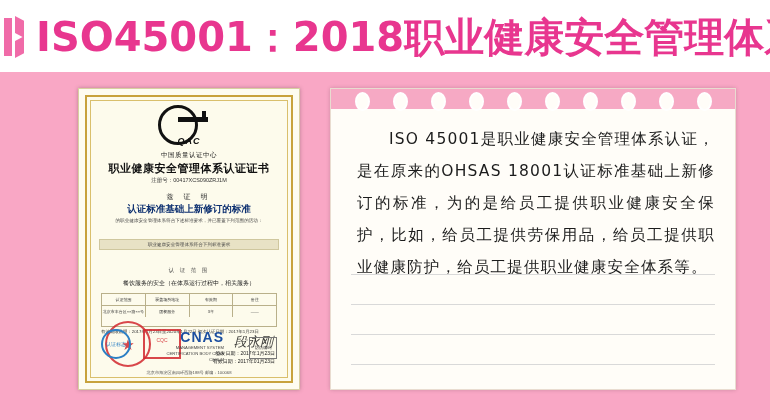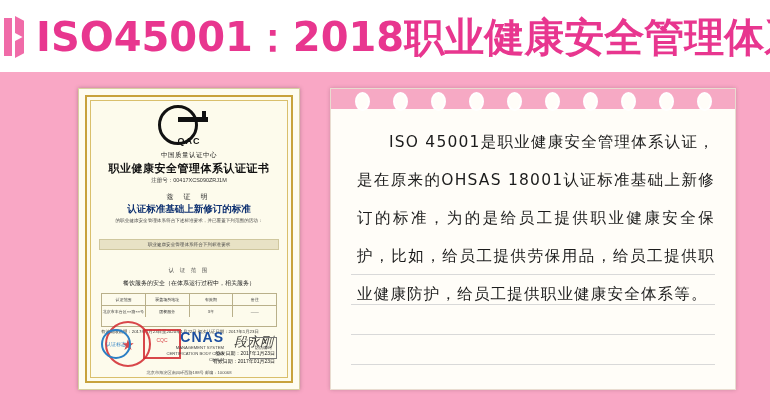--- a/index.html
+++ b/index.html
@@ -122,20 +122,21 @@
   }
   .qac-text {
     position: absolute;
     left: 0; top: 31px;
     width: 74px;
     text-align: center;
     font-size: 9px;
     font-weight: bold;
     color: #111;
     letter-spacing: 1px;
+    font-style: italic;
   }
   .cert-line {
     position: absolute;
     width: 100%;
     text-align: center;
     color: #1a1a1a;
   }
   .cert-org {
     top: 54px;
     font-size: 6.5px;
@@ -397,21 +398,21 @@
     right: 20px;
     height: 1px;
     background: #d9d9d9;
   }
   .note-text {
     position: absolute;
     left: 26px;
     right: 20px;
     top: 14px;
     font-size: 15.5px;
-    line-height: 38px;
+    line-height: 32px;
     color: #1c1c1c;
     font-family: "DejaVu Sans", "Liberation Sans", sans-serif;
     letter-spacing: 1.2px;
     text-align: justify;
   }
   .note-text .indent { display: inline-block; width: 32px; }
 </style>
 </head>
 <body>
 

